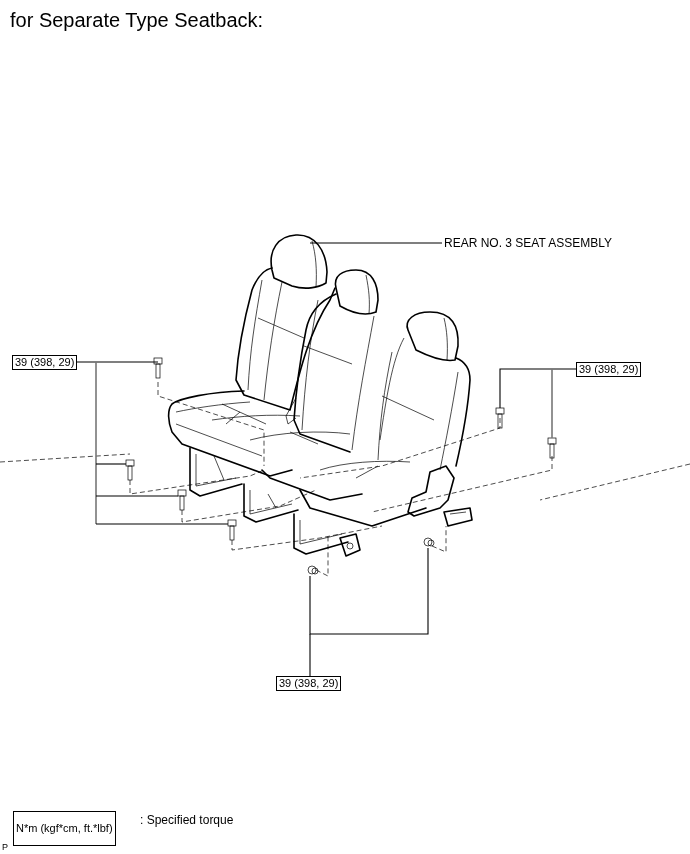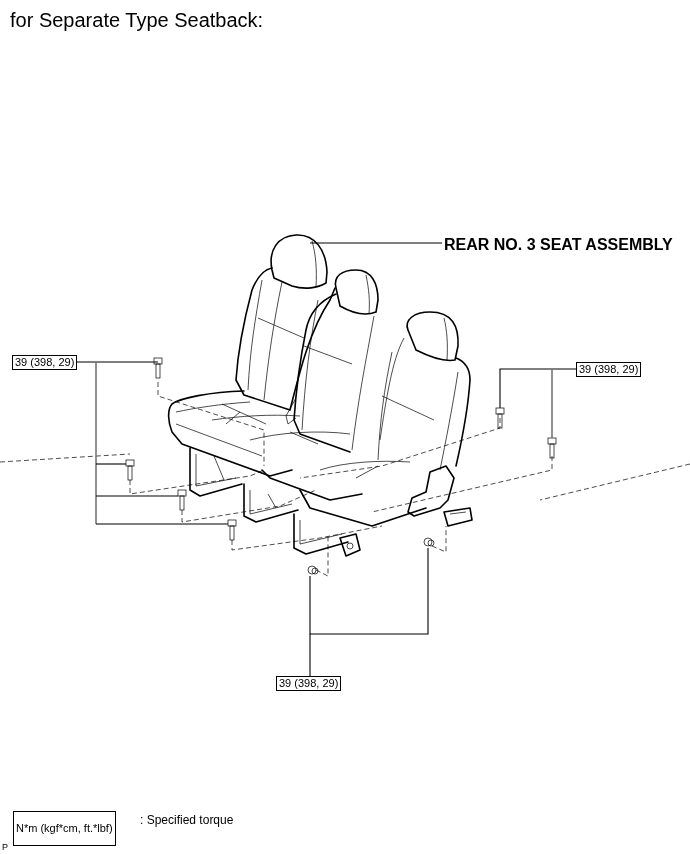--- a/index.html
+++ b/index.html
@@ -1,19 +1,19 @@
 <!DOCTYPE html>
 <html><head>
 <meta charset="utf-8">
 <style>
   html, body { margin: 0; padding: 0; background: #ffffff; }
   body { width: 690px; height: 854px; position: relative; overflow: hidden;
          font-family: "Liberation Sans", sans-serif; color: #000; }
   .heading { position: absolute; left: 10px; top: 9px; font-size: 20px; }
-  .label { position: absolute; font-size: 16px; white-space: nowrap; font-weight: bold; }
+  .label { position: absolute; font-size: 12px; white-space: nowrap; }
   .torque-box { position: absolute; font-size: 11px; border: 1px solid #000;
                 padding: 0 2px; line-height: 13px; background: #fff; white-space: nowrap; }
   .legend-box { position: absolute; font-size: 11px; border: 1px solid #000;
                 padding: 9px 2px; line-height: 15px; white-space: nowrap; }
   .legend-text { position: absolute; font-size: 12px; white-space: nowrap; }
   .corner { position: absolute; left: 2px; top: 842px; font-size: 9px; }
   svg { position: absolute; left: 0; top: 0; }
   .thick { stroke: #000; stroke-width: 1.6; fill: none; stroke-linejoin: round; stroke-linecap: round; }
   .thin { stroke: #000; stroke-width: 0.7; fill: none; }
   .dash { stroke: #000; stroke-width: 0.7; fill: none; stroke-dasharray: 5 3; }

